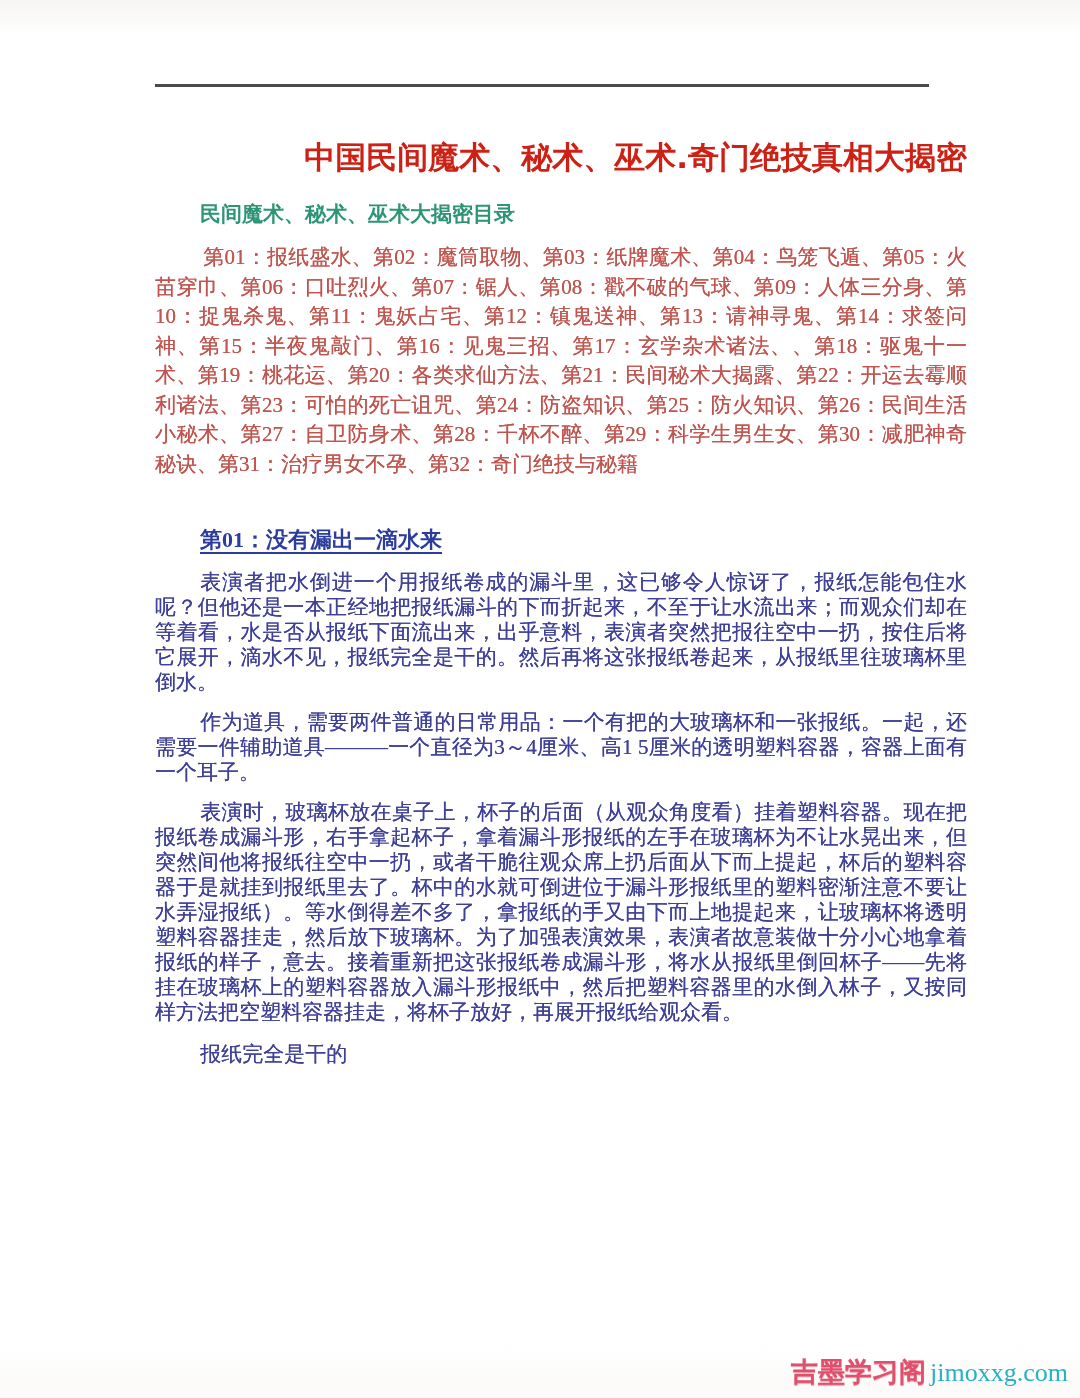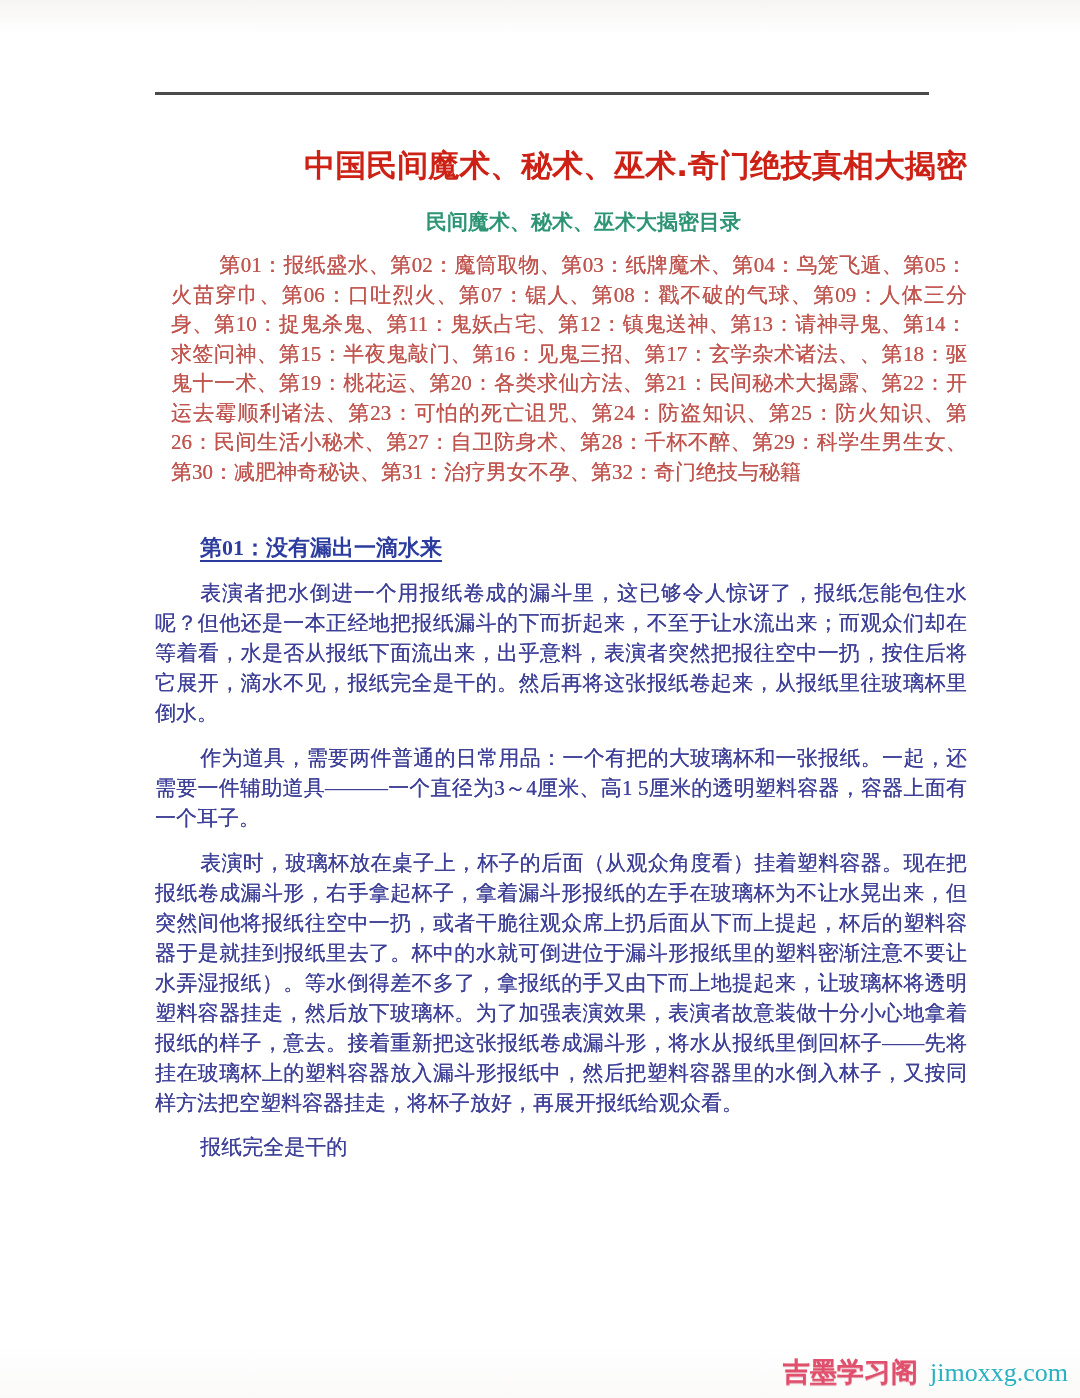--- a/index.html
+++ b/index.html
@@ -6,21 +6,21 @@
   body{background:#ffffff;}
   .page{
     position:relative;
     width:1080px;height:1398px;
     margin:0 auto;
     overflow:hidden;
     background:linear-gradient(180deg,#f6f5f3 0%,#ffffff 2.5%,#ffffff 96%,#fbfaf9 100%);
     font-family:"Liberation Serif","DejaVu Serif",serif;
   }
   .content{
-    position:absolute;left:155px;top:12px;width:812px;
+    position:absolute;left:155px;top:4px;width:812px;
   }
   .rule{
     margin-top:80px;height:3px;width:774px;
     background:var(--rule_gray,#4a4a4a);
     border:none;
   }
   .doc-title{
     margin:50px 0 0 0;
     text-align:right;
     font-family:"DejaVu Sans","Liberation Sans",sans-serif;
@@ -28,60 +28,59 @@
     font-size:31px;line-height:40px;
     color:var(--title_red,#cc2114);
     white-space:nowrap;
   }
   .toc-heading{
     margin:24px 0 0 0;
     padding-left:45px;
     font-size:21px;line-height:26px;
     font-weight:bold;
     color:var(--toc_green,#2d9574);
-    text-align:center;
   }
   .toc-text{
-    margin:16px 0 0 16px;
+    margin:16px 0 0 0;
     font-size:21px;line-height:29.5px;
     text-align:justify;
     text-indent:2.3em;
     color:var(--toc_red,#c0554f);
     text-shadow:0 0 0.5px var(--toc_red,#c0554f);
   }
   .section-heading{
     margin:46px 0 0 0;
     padding-left:45px;
     font-size:22px;line-height:30px;
     font-weight:bold;
     color:var(--heading_blue,#2c3c9e);
   }
   .section-heading .hl{
     text-decoration:underline;
     text-underline-offset:5px;
     text-decoration-thickness:2px;
   }
   p.body{
     margin:15px 0 0 0;
-    font-size:21px;line-height:30px;
+    font-size:21px;line-height:25px;
     text-align:justify;
     text-indent:2.15em;
     color:var(--body_blue,#3f4198);
     text-shadow:0 0 0.5px var(--body_blue,#3f4198);
   }
   .subheading{
     margin:15px 0 0 0;
     font-size:21px;line-height:29px;
     text-indent:2.15em;
     color:var(--body_blue,#3f4198);
     text-shadow:0 0 0.5px var(--body_blue,#3f4198);
   }
   .watermark{
     position:absolute;right:12px;bottom:8px;
-    display:flex;align-items:baseline;gap:12px;
+    display:flex;align-items:baseline;gap:4px;
     white-space:nowrap;
   }
   .wm-name{
     font-family:"DejaVu Sans","Liberation Sans",sans-serif;
     font-weight:bold;
     font-size:27px;
     color:var(--watermark_pink,#e0506c);
     text-shadow:0 1px 1px rgba(190,20,50,0.45);
   }
   .wm-url{

